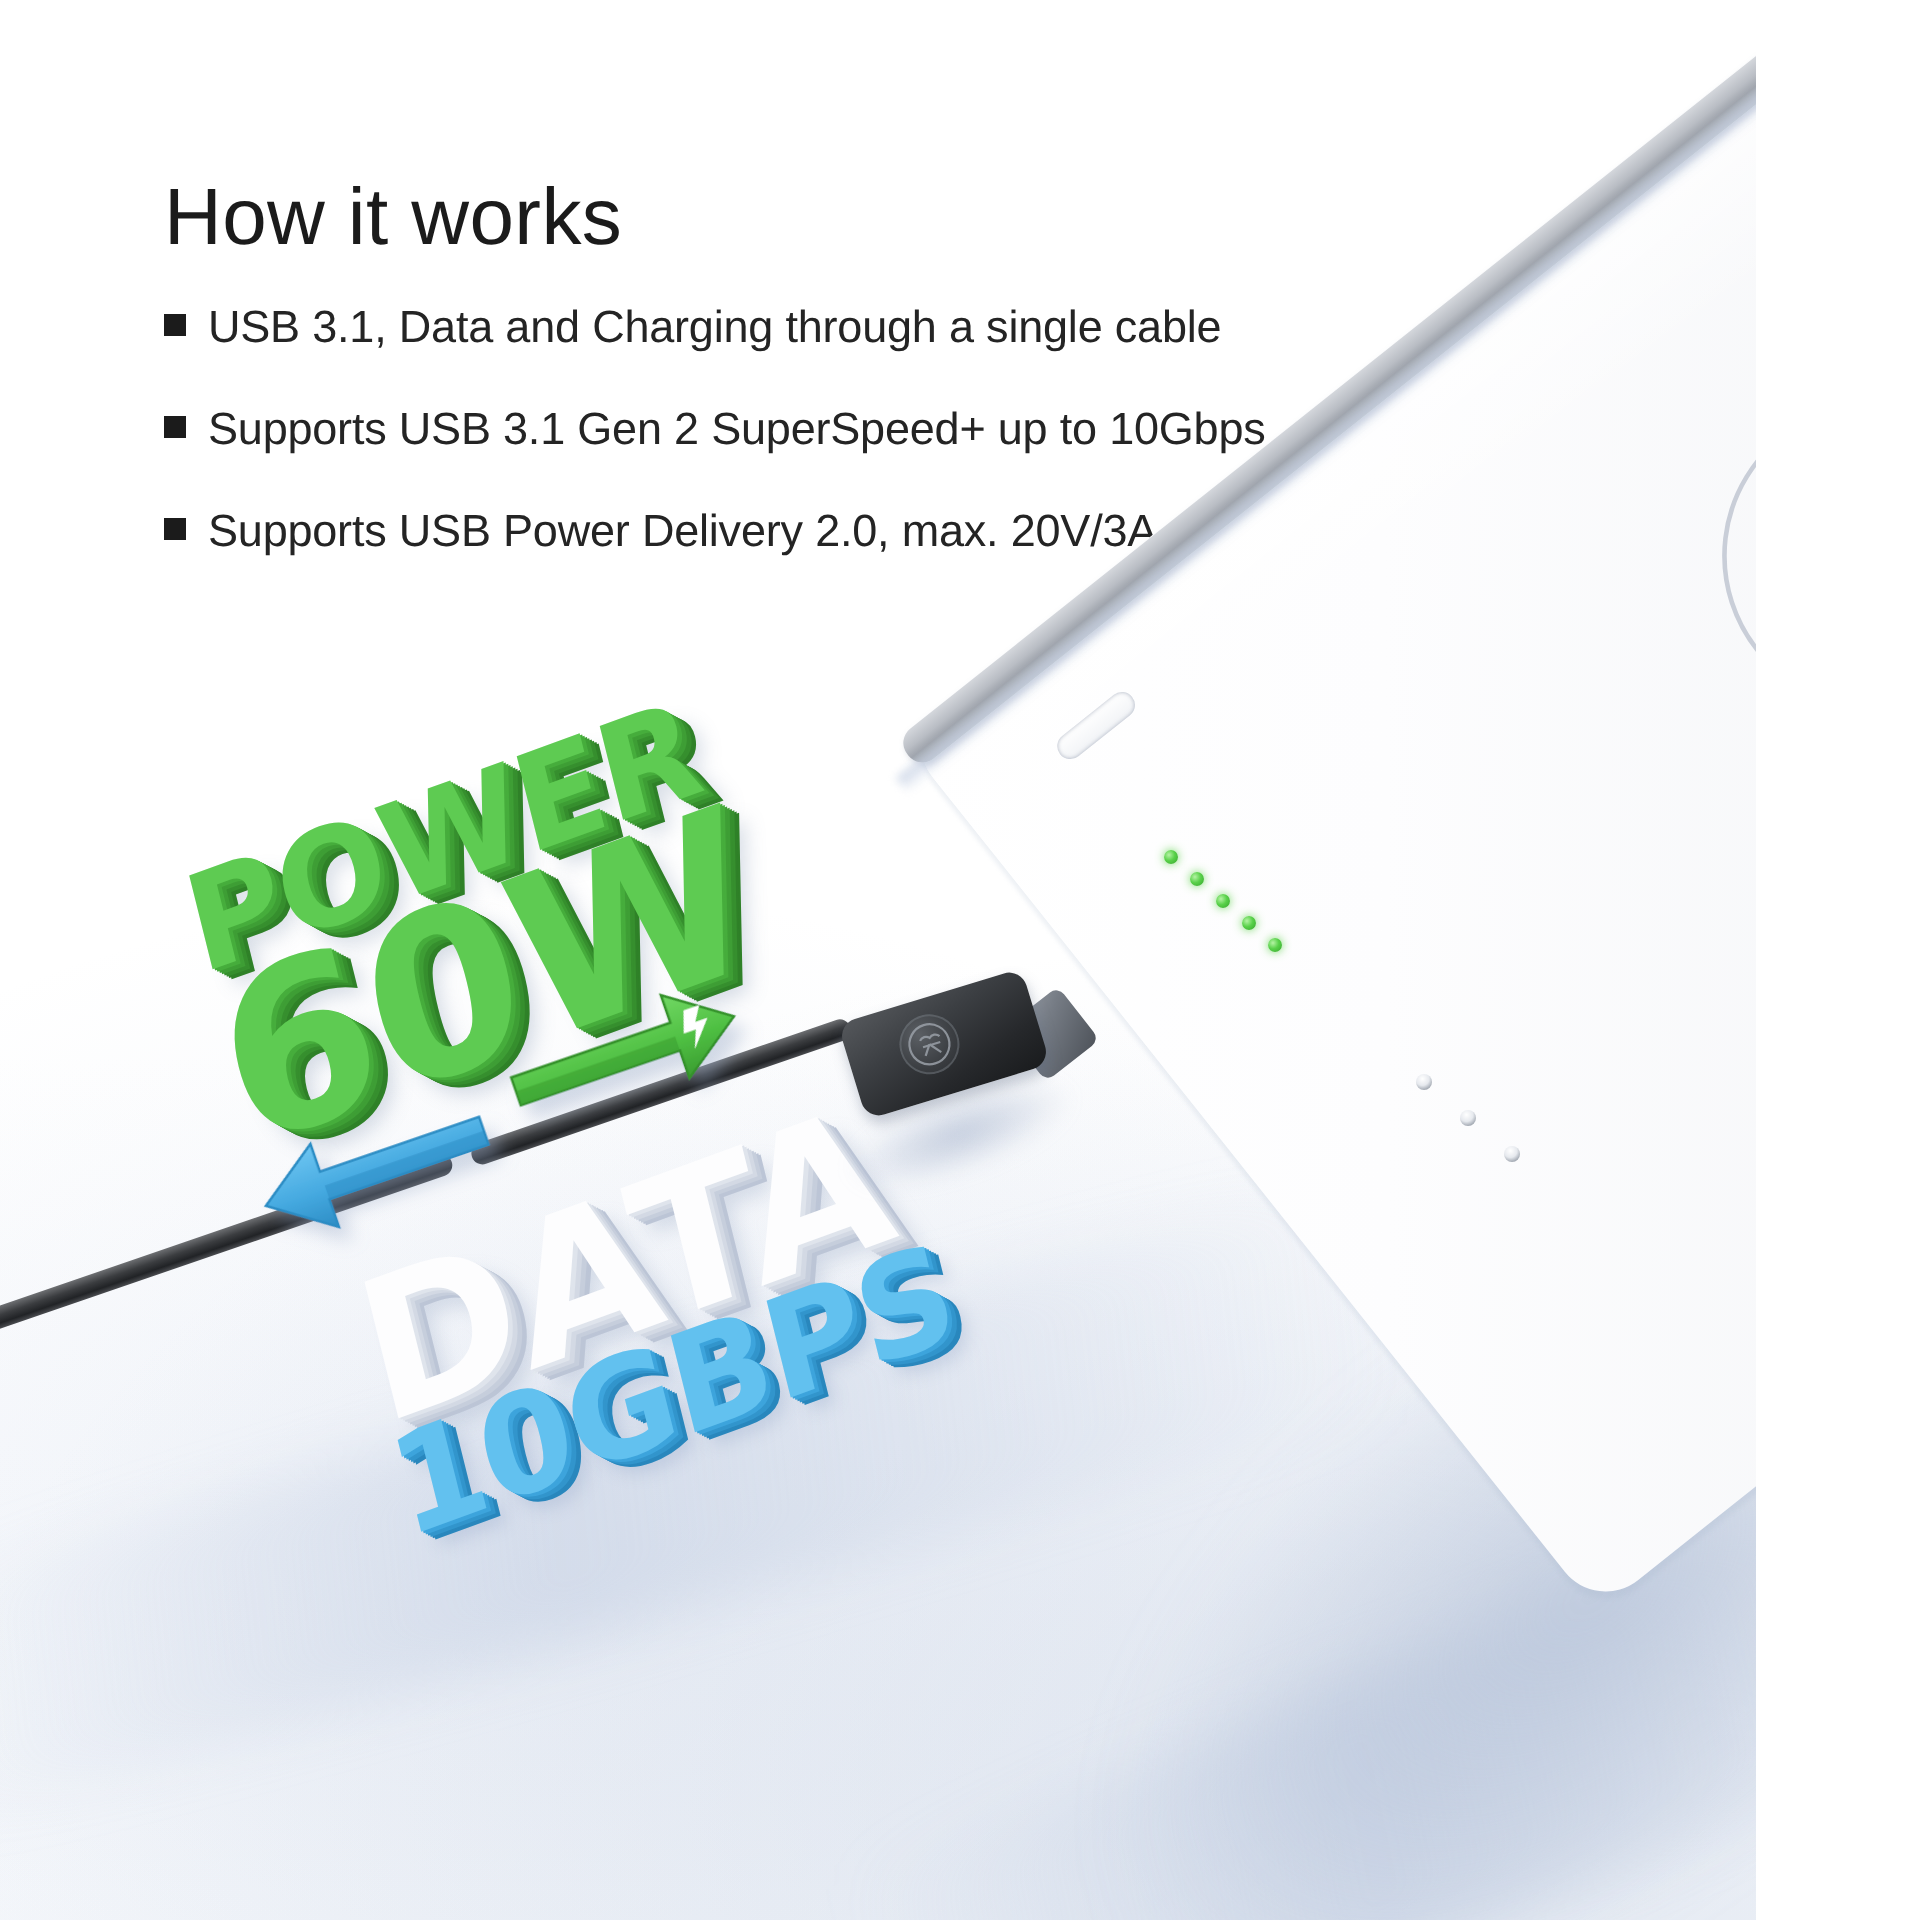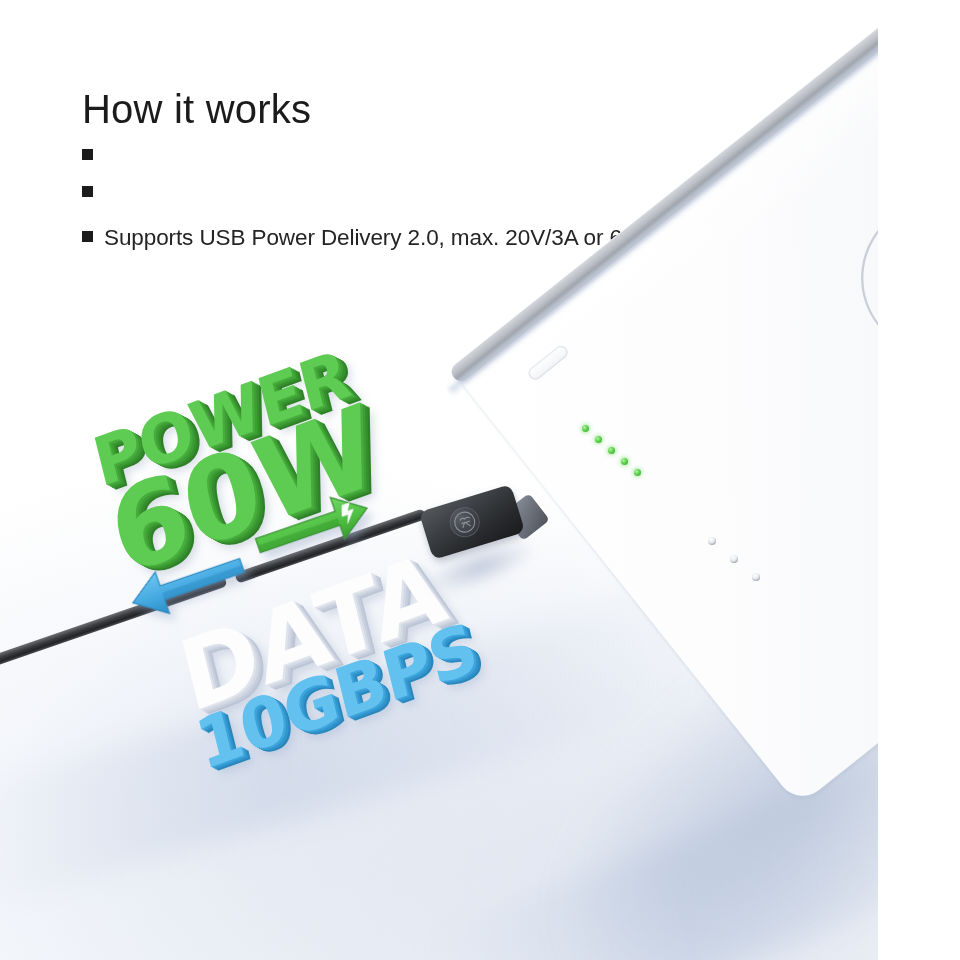--- a/index.html
+++ b/index.html
@@ -320,24 +320,26 @@
 
   <div class="bg-wash"></div>
   <div class="floor-streak" style="left:-60px; top:690px; width:760px; height:120px; transform:rotate(-16deg);"></div>
   <div class="floor-streak" style="left:430px; top:830px; width:560px; height:140px; transform:rotate(-22deg);"></div>
 
   <div class="copy-block">
     <h1 class="page-title">How it works</h1>
 
     <div class="bullet-row">
       <span class="bullet-marker"></span>
+      <span class="bullet-text">USB 3.1, Data and Charging through a single cable</span>
     </div>
 
     <div class="bullet-row">
       <span class="bullet-marker"></span>
+      <span class="bullet-text">Supports USB 3.1 Gen 2 SuperSpeed+ up to 10Gbps</span>
     </div>
 
     <div class="bullet-row">
       <span class="bullet-marker"></span>
       <span class="bullet-text">Supports USB Power Delivery 2.0, max. 20V/3A or 60 Watts</span>
     </div>
   </div>
 
   <div class="scene">
 

